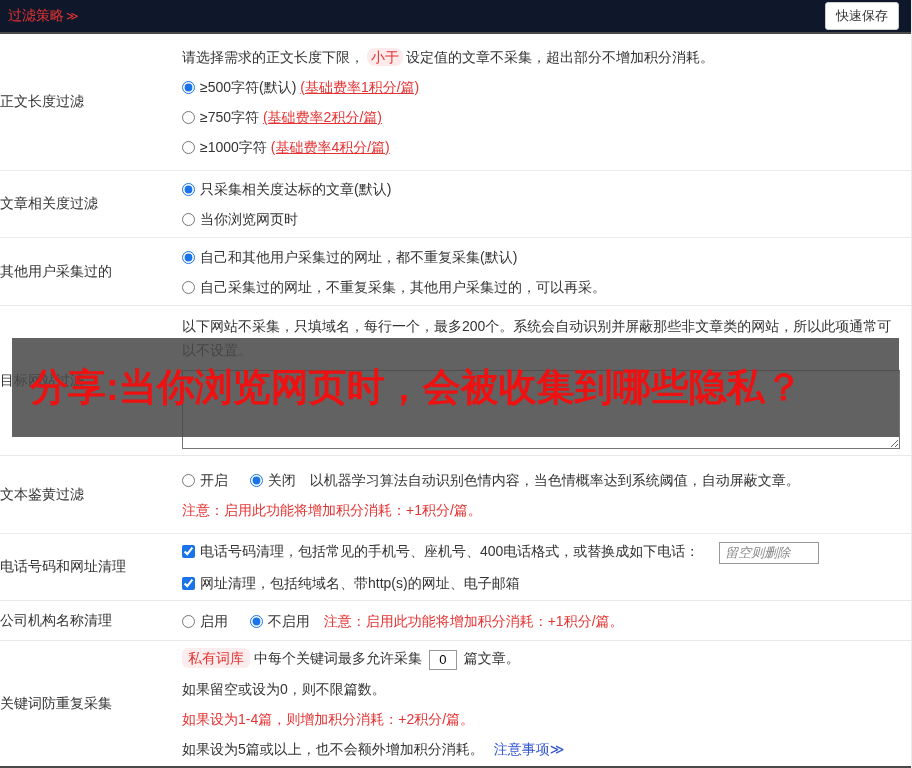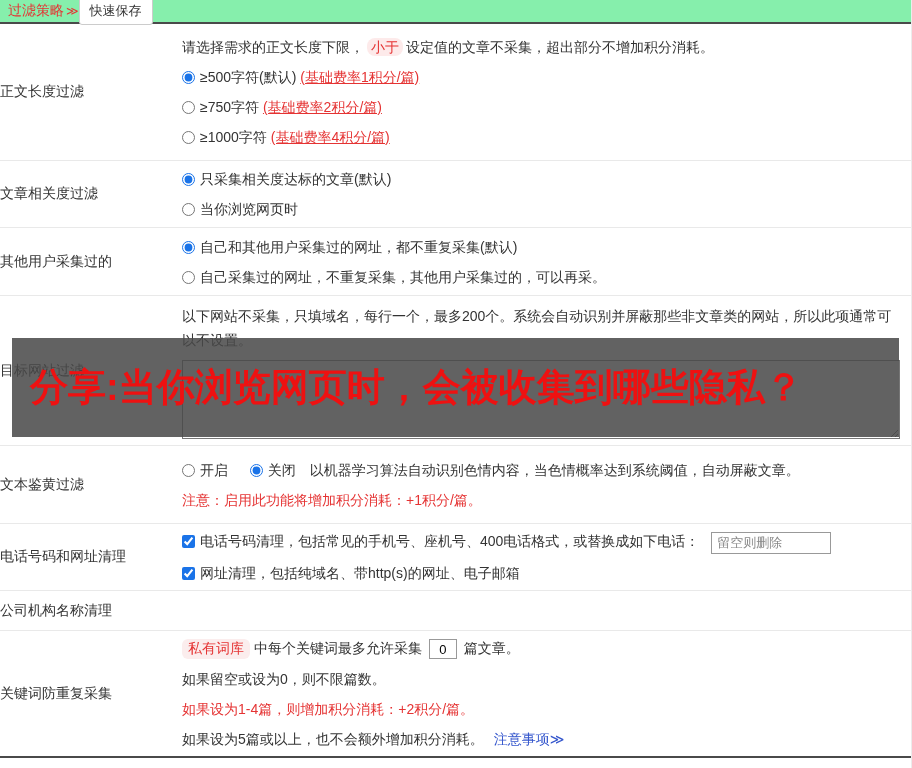--- a/index.html
+++ b/index.html
@@ -7,25 +7,25 @@
   body {
     background: #fff;
     font-family: "Liberation Sans", "DejaVu Sans", sans-serif;
     font-size: 14px;
     color: #333;
     position: relative;
     overflow: hidden;
   }
   .page { width: 100%; height: 100%; border-right: 1px solid #ececec; }
   .header {
-    height: 24px;
-    display: flex; align-items: center; justify-content: flex-start;
+    height: 34px;
+    display: flex; align-items: center; justify-content: space-between;
     padding: 0 12px 0 8px;
     border-bottom: 2px solid #4a4a4a;
-    background: #86efac;
+    background: #0f172a;
   }
   .header-title { color: #e53333; font-size: 14px; }
   .header-title .chev { font-size: 12px; margin-left: 2px; }
   .save-btn {
     background: #fff; border: 1px solid #ccc; border-radius: 3px;
     padding: 4px 10px; font-size: 13px; color: #333; cursor: pointer;
     font-family: "Liberation Sans", "DejaVu Sans", sans-serif;
   }
   .row { display: flex; border-bottom: 1px solid #e9e9e9; }
   .h1 { height: 137px; } .h2 { height: 67px; } .h3 { height: 68px; }
@@ -38,32 +38,33 @@
   }
   .row-content {
     flex: 1; padding: 6px 12px 6px 0;
     display: flex; flex-direction: column; justify-content: center;
   }
   .row-content.top { justify-content: flex-start; padding-top: 8px; }
   .line { padding: 4px 0; line-height: 22px; }
   .red { color: #e53333; }
   .red-u { color: #e53333; text-decoration: underline; }
   .hl { color: #e53333; background: #fdeaea; padding: 1px 4px; border-radius: 8px; margin: 0 3px; }
-  .chip { color: #e53333; background: #fbeded; padding: 2px 6px; border-radius: 6px; font-family: Liberation Mono, monospace; }
+  .chip { color: #e53333; background: #fbeded; padding: 2px 6px; border-radius: 6px; }
   .link { color: #3355cc; cursor: pointer; margin-left: 10px; }
   .note-inline { margin-left: 10px; }
   input[type="radio"], input[type="checkbox"] {
     accent-color: #1a73e8; margin-right: 5px; vertical-align: -2px; cursor: pointer;
   }
   label.opt { cursor: pointer; display: block; }
   .gap { display: inline-block; width: 14px; }
   .phone-input {
-    width: 120px; height: 22px; border: 1px solid #999; padding: 2px 5px;
-    font-size: 13px; vertical-align: middle; margin-left: 8px;
-    font-family: "Liberation Sans", "DejaVu Sans", sans-serif;
+    width: 100px; height: 22px; border: 1px solid #999; padding: 2px 5px;
+    font-size: 13px; vertical-align: middle; margin-left: 16px;
+    font-family: "Liberation Sans", "DejaVu Sans", sans-serif;
+    font-style: italic;
   }
   .phone-input::placeholder { color: #888; }
   .count-input {
     width: 28px; height: 20px; border: 1px solid #999; text-align: center;
     font-size: 13px; vertical-align: middle; margin: 0 3px;
     font-family: "Liberation Sans", "DejaVu Sans", sans-serif;
   }
   .desc { line-height: 24px; }
   textarea.blacklist {
     width: 718px; height: 80px; margin-top: 8px;
@@ -168,20 +169,32 @@
         <input type="text" class="phone-input" placeholder="留空则删除" style="">
       </div>
       <label class="line opt">
         <input type="checkbox" checked="" style=""><span>网址清理，包括纯域名、带http(s)的网址、电子邮箱</span>
       </label>
     </div>
   </div>
 
   <div class="row h7">
     <div class="row-label">公司机构名称清理</div>
+    <div class="row-content">
+      <div class="line">
+        <label>
+          <input type="radio" name="comp" style=""><span>启用</span>
+        </label>
+        <span class="gap"></span>
+        <label>
+          <input type="radio" name="comp" checked="" style=""><span>不启用</span>
+        </label>
+        <span class="red note-inline">注意：启用此功能将增加积分消耗：+1积分/篇。</span>
+      </div>
+    </div>
   </div>
 
   <div class="row h8">
     <div class="row-label">关键词防重复采集</div>
     <div class="row-content">
       <div class="line">
         <span class="chip">私有词库</span><span> 中每个关键词最多允许采集</span>
         <input type="text" class="count-input" value="0" style="">
         <span>篇文章。</span>
       </div>

